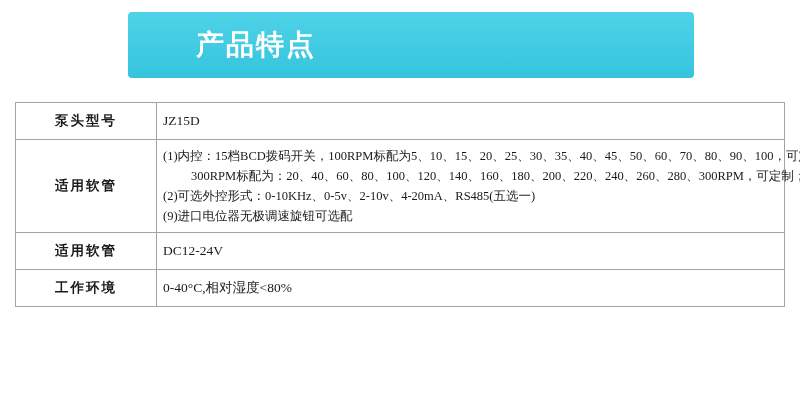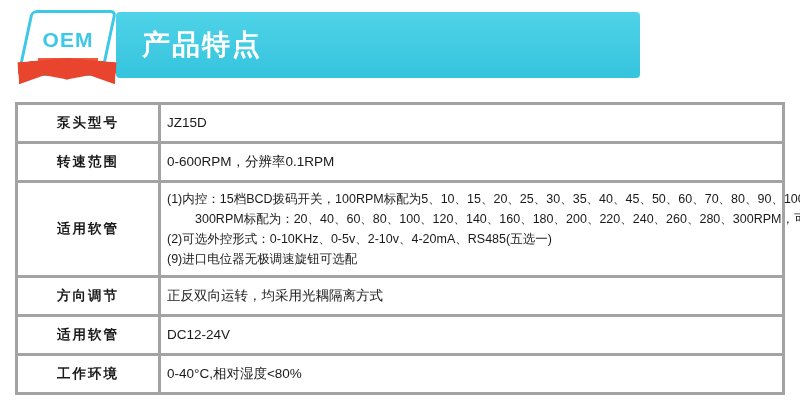--- a/index.html
+++ b/index.html
@@ -75,50 +75,52 @@
     left: 22px;
     top: 50px;
     width: 60px;
     height: 16px;
     background: #f05a3c;
     z-index: 1;
   }
 
   .title-bar {
     position: absolute;
-    left: 116px;
+    left: 128px;
     top: 12px;
     width: 524px;
     height: 66px;
     background: linear-gradient(180deg, #4fd3e8 0%, #35c4dd 100%);
     border-radius: 4px;
     display: flex;
     align-items: center;
+    padding-left: 42px;
   }
   .title-text {
     padding-left: 26px;
     font-size: 28px;
     font-weight: bold;
     color: #ffffff;
     letter-spacing: 2px;
   }
 
   
   .spec-table {
     margin: 6px auto 0 auto;
     width: 770px;
     border-collapse: collapse;
     table-layout: fixed;
   }
   .spec-table td {
-    border: 3px solid #a3a3a3;
+    border: 1px solid #a3a3a3;
     padding: 4px 6px;
     font-size: 13.5px;
     line-height: 1.55;
     vertical-align: middle;
+    font-family: Liberation Serif, serif;
   }
   .label-cell {
     width: 128px;
     text-align: center;
     font-weight: bold;
     letter-spacing: 2px;
     font-size: 14px;
     white-space: nowrap;
   }
   .value-cell {
@@ -138,67 +140,48 @@
   }
   .row-normal td {
     height: 28px;
   }
 </style>
 </head>
 <body>
 
 <div class="header">
 
-  <div class="badge">
-    <div class="ribbon-center"></div>
-    <div class="ribbon-left"></div>
-    <div class="ribbon-right"></div>
-    <div class="badge-hex"></div>
-    <div class="badge-text">OEM</div>
-  </div>
 
   <div class="title-bar">
     <div class="title-text">产品特点</div>
   </div>
 
 </div>
 
 <table class="spec-table">
   <tbody>
 
     <tr class="row-normal">
       <td class="label-cell">泵头型号</td>
       <td class="value-cell">
         <div class="line">JZ15D</div>
       </td>
     </tr>
 
-    <tr class="row-normal">
-      <td class="label-cell">转速范围</td>
-      <td class="value-cell">
-        <div class="line">0-600RPM，分辨率0.1RPM</div>
-      </td>
-    </tr>
 
     <tr class="row-tall">
       <td class="label-cell">适用软管</td>
       <td class="value-cell">
         <div class="line">(1)内控：15档BCD拨码开关，100RPM标配为5、10、15、20、25、30、35、40、45、50、60、70、80、90、100，可定制；</div>
         <div class="line indent">300RPM标配为：20、40、60、80、100、120、140、160、180、200、220、240、260、280、300RPM，可定制；</div>
         <div class="line">(2)可选外控形式：0-10KHz、0-5v、2-10v、4-20mA、RS485(五选一)</div>
         <div class="line">(9)进口电位器无极调速旋钮可选配</div>
       </td>
     </tr>
 
-    <tr class="row-normal">
-      <td class="label-cell">方向调节</td>
-      <td class="value-cell">
-        <div class="line">正反双向运转，均采用光耦隔离方式</div>
-      </td>
-    </tr>
 
 
     <tr class="row-normal">
       <td class="label-cell">适用软管</td>
       <td class="value-cell">
         <div class="line">DC12-24V</div>
       </td>
     </tr>
 
     <tr class="row-normal">

